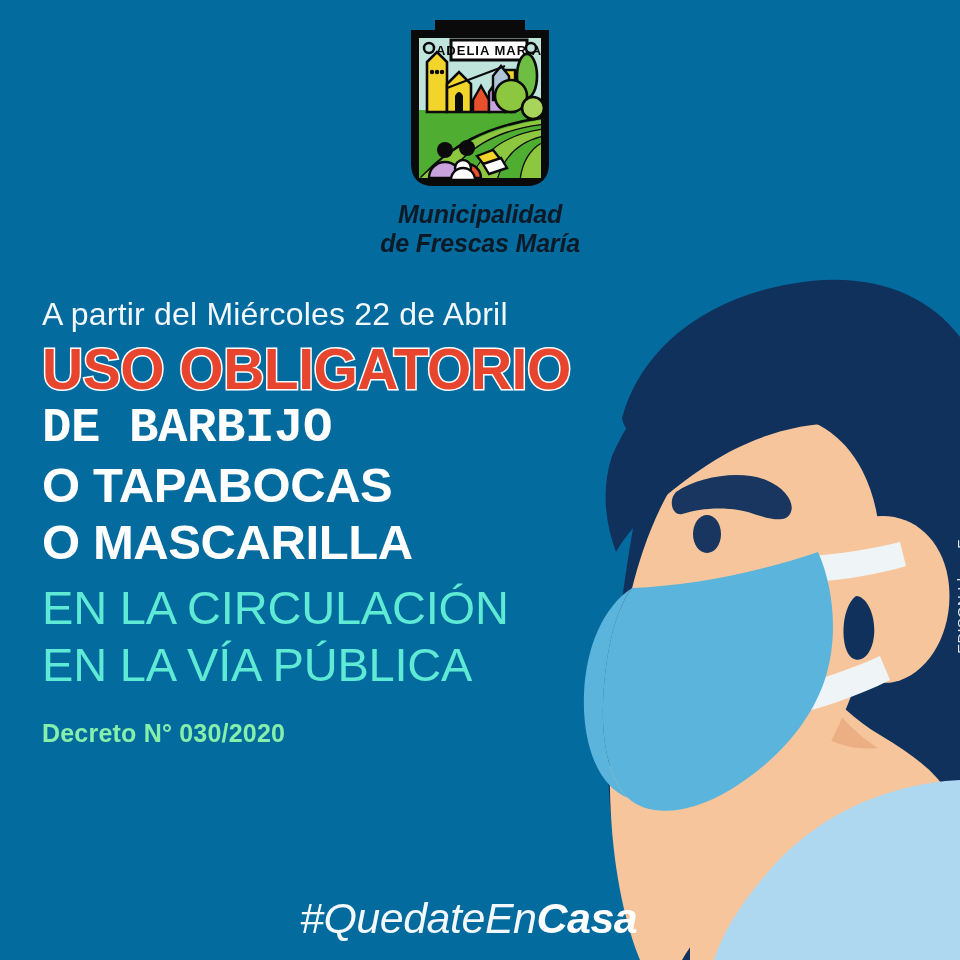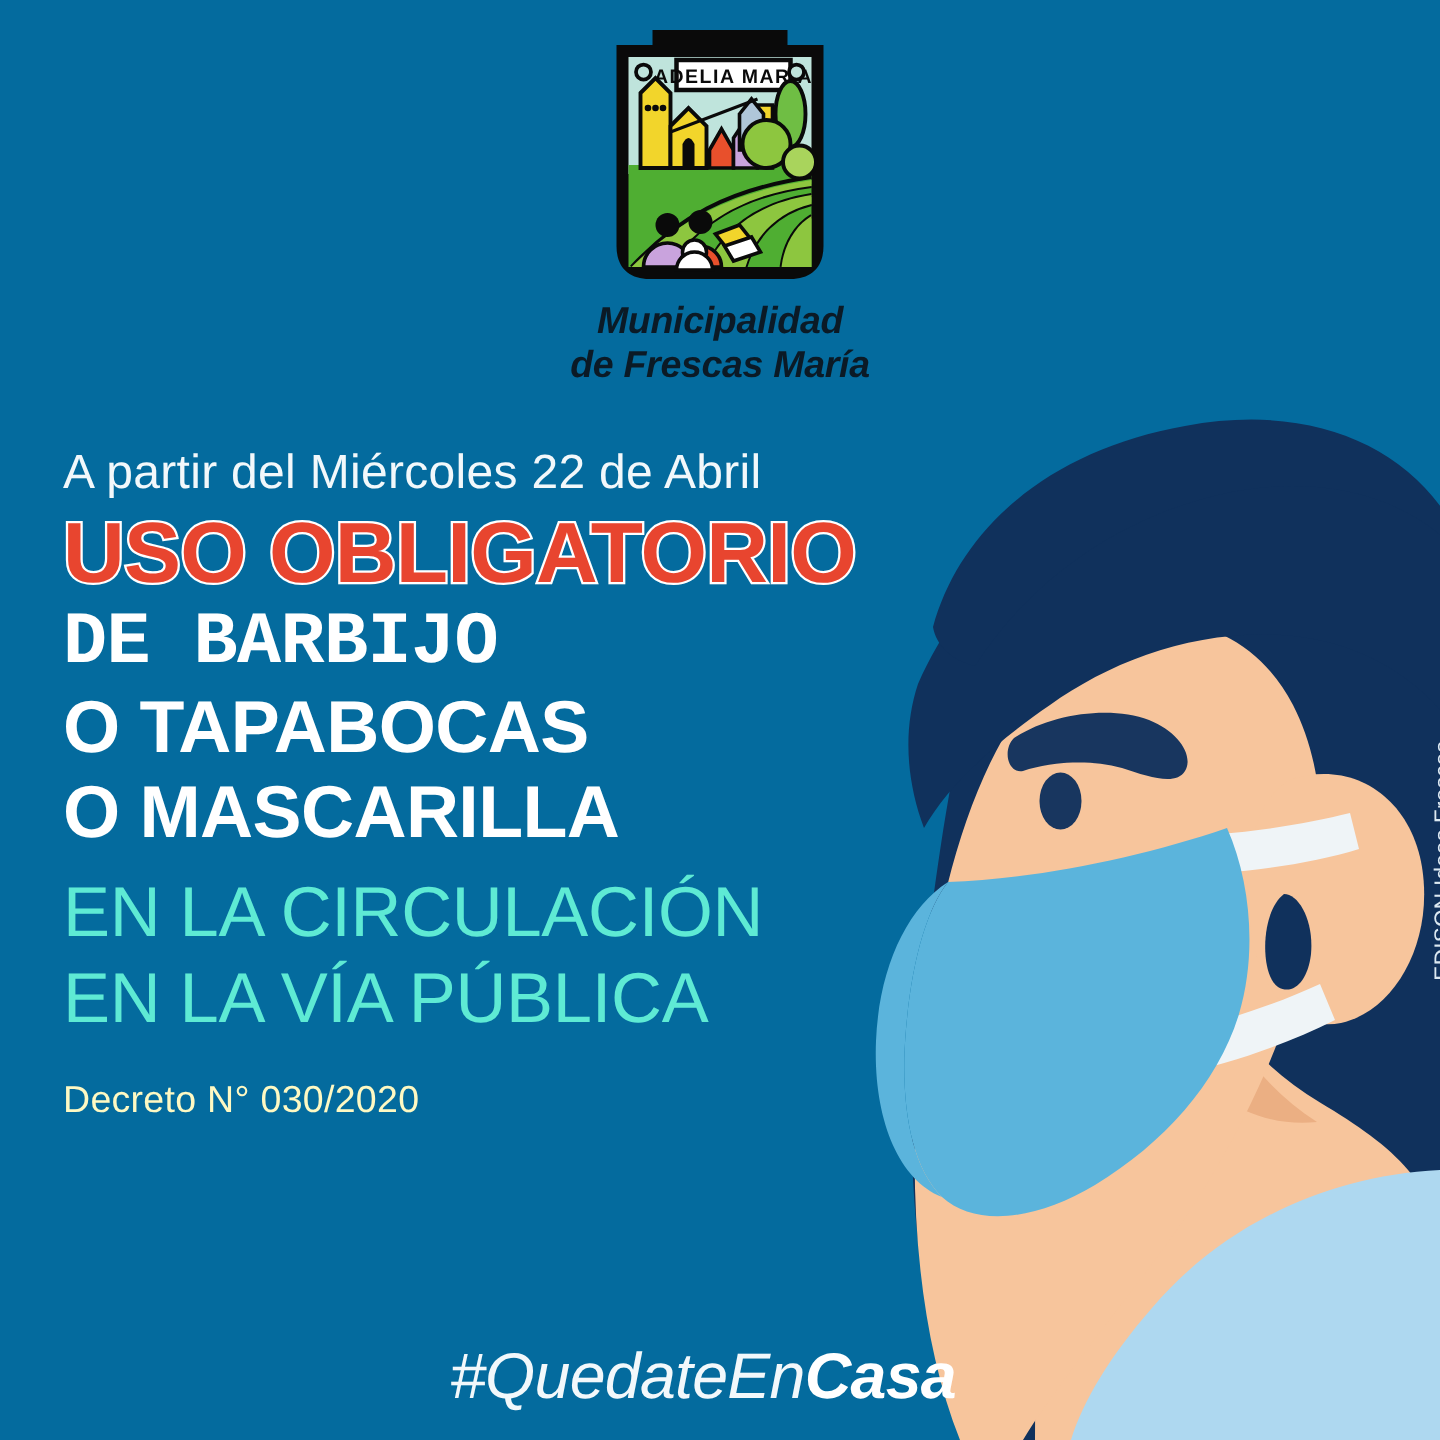--- a/index.html
+++ b/index.html
@@ -89,23 +89,23 @@
     color: #5eead4;
     font-size: 47px;
     font-weight: 300;
     letter-spacing: -0.2px;
     line-height: 1.2;
     white-space: nowrap;
   }
   .line-bold.first { margin-top: 2px; font-family: Liberation Mono, monospace; }
   .line-light.first { margin-top: 10px; }
   .line-decree {
-    color: #fef9c3;
+    color: #86efac;
     font-size: 25px;
-    font-weight: 400;
+    font-weight: 700;
     letter-spacing: 0.2px;
     margin-top: 26px;
     white-space: nowrap;
   }
 
   
   #hashtag {
     position: absolute;
     left: 300px;
     top: 894px;

